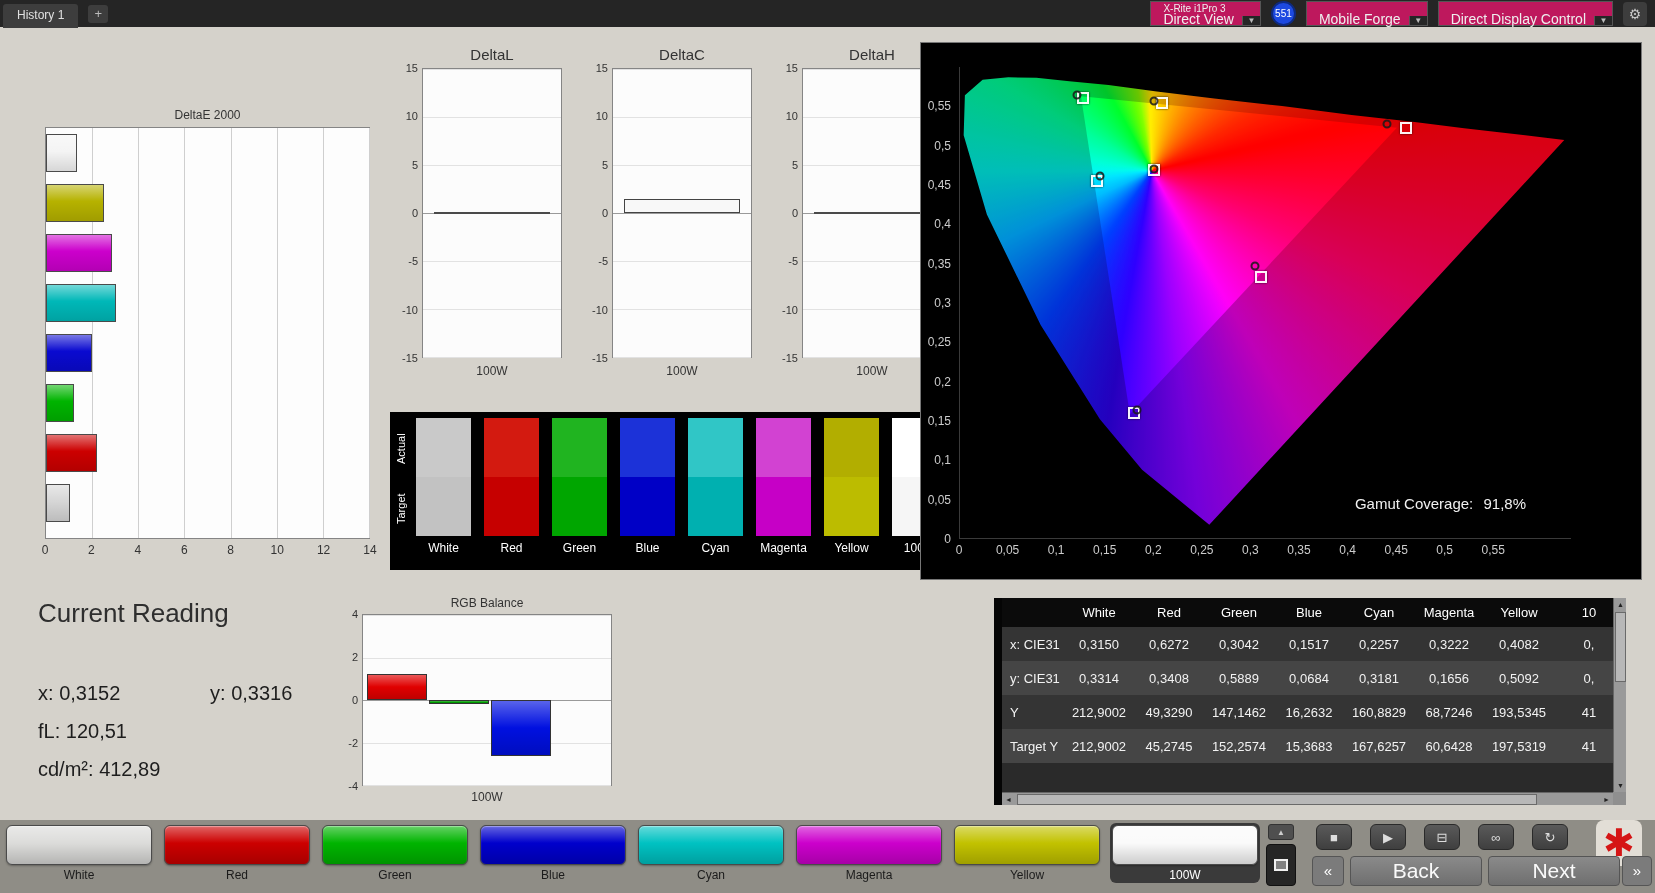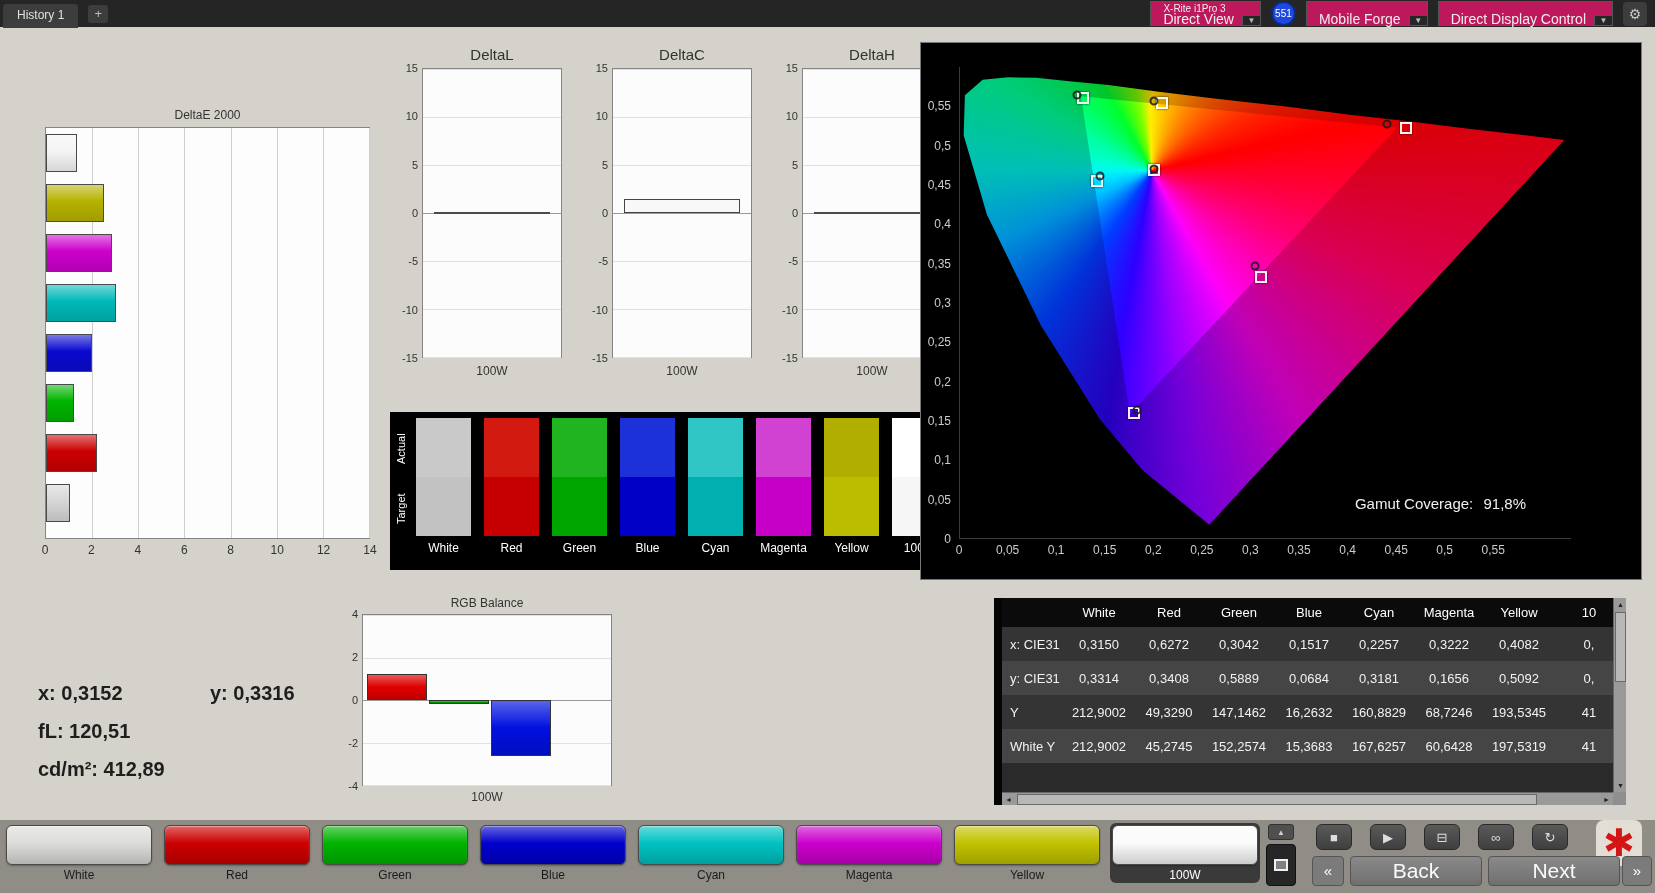--- a/index.html
+++ b/index.html
@@ -77,21 +77,21 @@
   .cie-xtick { position:absolute; transform:translateX(-50%); color:#ccc; font-size:12px; }
   #cie-yticks { position:absolute; left:0; top:24px; width:34px; height:472px; }
   .cie-ytick { position:absolute; right:4px; transform:translateY(-50%); color:#ccc; font-size:12px; }
   .cie-target { position:absolute; width:12px; height:12px; border:2px solid rgba(255,255,255,.95); transform:translate(-50%,-50%); box-shadow:0 0 2px rgba(0,0,0,.8); }
   .cie-measured { position:absolute; width:9px; height:9px; border-radius:50%; border:2px solid rgba(25,25,25,.85); transform:translate(-50%,-50%); }
   #cie-coverage { position:absolute; right:115px; top:452px; color:#f0f0f0; font-size:15px; }
   #cie-coverage span { margin-left:6px; }
 
   
   #cr-title { position:absolute; left:38px; top:598px; font-size:26px; color:#2e2e2e; }
-  .cr-line { position:absolute; font-size:20px; color:#1e1e1e;font-weight:bold; }
+  .cr-line { position:absolute; font-size:20px; color:#1e1e1e; }
   #cr-x { left:38px; top:682px; } #cr-y { left:210px; top:682px; }
   #cr-fl { left:38px; top:720px; } #cr-cd { left:38px; top:758px; }
 
   
   #rgb-chart { position:absolute; left:336px; top:596px; width:290px; height:215px; }
   #rgb-title { position:absolute; left:26px; top:0; width:250px; }
   #rgb-plot { position:absolute; left:26px; top:18px; width:250px; height:172px; background:#fcfcfc; border:1px solid #858585; }
   .rgb-ylabel { position:absolute; left:0; width:22px; text-align:right; transform:translateY(-50%); font-size:11px; color:#333; }
   .rgb-bar { position:absolute; width:60px; border:1px solid #333;
              background-image:linear-gradient(to bottom, rgba(255,255,255,.35), rgba(255,255,255,0) 50%, rgba(0,0,0,.15)); }
@@ -379,20 +379,21 @@
         <div class="cie-xtick" style="left: 437.143px;">0,45</div>
         <div class="cie-xtick" style="left: 485.714px;">0,5</div>
         <div class="cie-xtick" style="left: 534.286px;">0,55</div>
       </div>
     <div id="cie-coverage">
       <span>Gamut Coverage:</span>
       <span>91,8%</span>
     </div>
   </div>
 
+  <div id="cr-title">Current Reading</div>
   <div id="cr-x" class="cr-line">
     <span>x:</span>
     <span>0,3152</span>
   </div>
   <div id="cr-y" class="cr-line">
     <span>y:</span>
     <span>0,3316</span>
   </div>
   <div id="cr-fl" class="cr-line">
     <span>fL:</span>
@@ -465,21 +466,21 @@
           <div class="tcell">212,9002</div>
           <div class="tcell">49,3290</div>
           <div class="tcell">147,1462</div>
           <div class="tcell">16,2632</div>
           <div class="tcell">160,8829</div>
           <div class="tcell">68,7246</div>
           <div class="tcell">193,5345</div>
           <div class="tcell">41</div>
         </div>
         <div class="trow odd">
-          <div class="tcell tlabel">White Y</div>
+          <div class="tcell tlabel">Target Y</div>
           <div class="tcell">212,9002</div>
           <div class="tcell">45,2745</div>
           <div class="tcell">152,2574</div>
           <div class="tcell">15,3683</div>
           <div class="tcell">167,6257</div>
           <div class="tcell">60,6428</div>
           <div class="tcell">197,5319</div>
           <div class="tcell">41</div>
         </div>
       </div>

